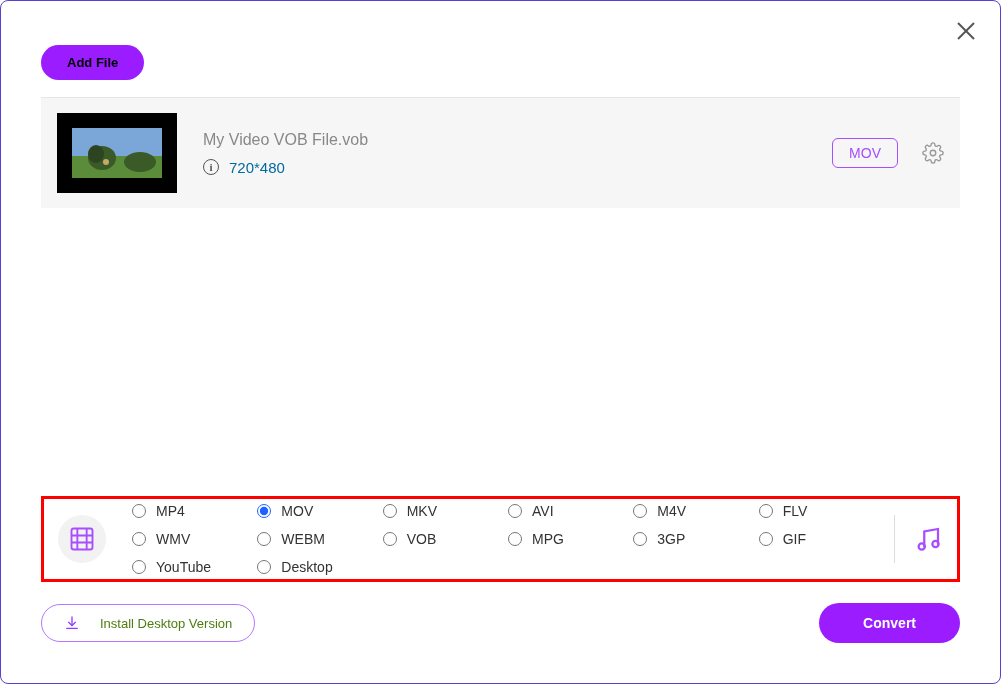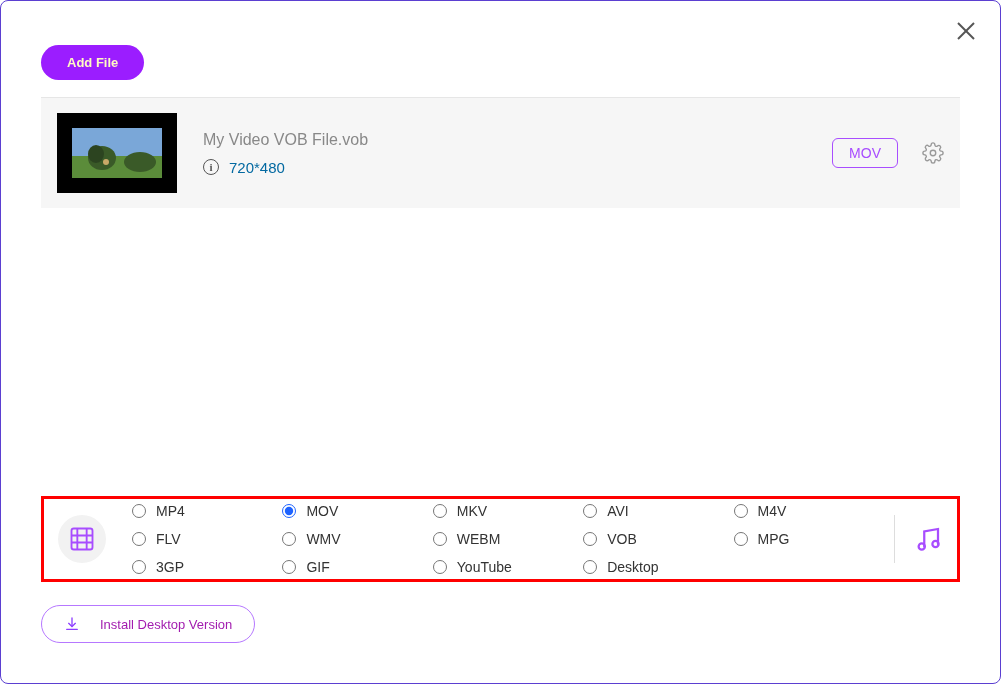--- a/index.html
+++ b/index.html
@@ -25,21 +25,21 @@
       align-items: center;
       justify-content: center;
     }
     .close-btn svg { stroke: #555; stroke-width: 2; }
 
     .add-file-btn {
       position: absolute;
       top: 44px;
       left: 40px;
       background: #9b1dff;
-      color: #fef9c3;
+      color: #000000;
       border: none;
       border-radius: 20px;
       padding: 10px 26px;
       font-size: 13px;
       font-weight: 600;
       cursor: pointer;
     }
 
     .file-row {
       position: absolute;
@@ -108,21 +108,21 @@
       width: 48px; height: 48px;
       background: #f2f2f2;
       border-radius: 50%;
       display: flex; align-items: center; justify-content: center;
       margin-right: 26px;
     }
 
     .format-grid {
       flex: 1;
       display: grid;
-      grid-template-columns: repeat(5, 1fr);
+      grid-template-columns: repeat(6, 1fr);
       grid-template-rows: 1fr 1fr;
       row-gap: 12px;
     }
     .format-item {
       display: flex;
       align-items: center;
       font-size: 14px;
       color: #333;
       cursor: pointer;
     }
@@ -143,21 +143,21 @@
       left: 40px; right: 40px;
       bottom: 40px;
       display: flex;
       justify-content: space-between;
       align-items: center;
     }
 
     .install-btn {
       border: 1px solid #b678ff;
       background: #fff;
-      color: #a21caf;
+      color: #4d7c0f;
       border-radius: 22px;
       padding: 10px 22px;
       font-size: 13px;
       display: flex;
       align-items: center;
       gap: 20px;
       cursor: pointer;
       text-align: right;
     }
 
@@ -291,13 +291,14 @@
 
 <div class="bottom-bar">
   <button class="install-btn">
     <svg width="16" height="16" viewBox="0 0 24 24" fill="none" stroke="#8d3eff" stroke-width="2" stroke-linecap="round">
       <path d="M12 3v12"></path>
         <path d="M7 11l5 5 5-5"></path>
         <path d="M4 20h16"></path>
     </svg>
     <span>Install Desktop Version</span>
   </button>
+  <button class="convert-btn">Convert</button>
 </div>
 
 </body></html>

